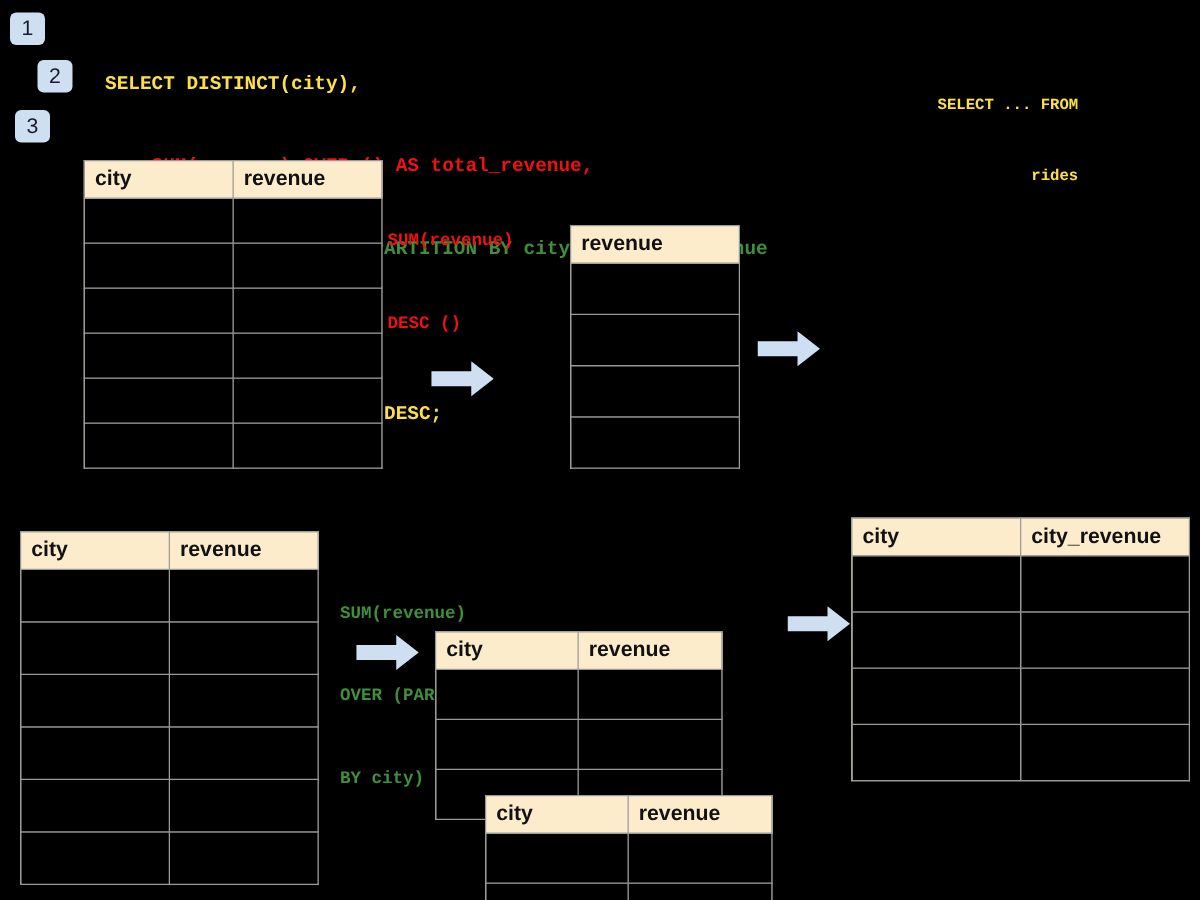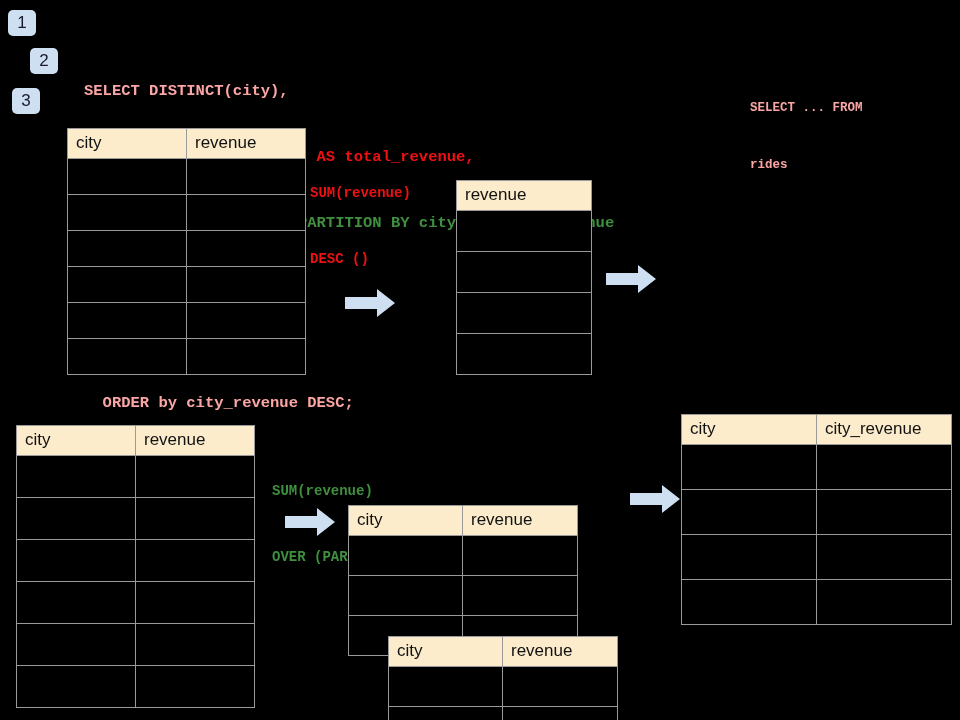--- a/index.html
+++ b/index.html
@@ -36,44 +36,46 @@
   .sql {
     position: absolute;
     font-family: "Liberation Mono", monospace;
     font-size: 15.5px;
     line-height: 22px;
     white-space: pre;
     font-weight: bold;
     letter-spacing: 0px;
   }
   .sql-line { white-space: pre; }
-  .c-purple { color: #fca5a5; margin-top: 24px; }
+  .c-purple { color: #fde047; }
   .c-red    { color: #ee1111; }
   .c-green  { color: #3f8f3f; }
 
   
   .callout {
     position: absolute;
     font-family: "Liberation Mono", monospace;
     font-size: 14px;
     line-height: 22px;
     font-weight: bold;
     white-space: pre;
   }
   .callout.small {
     font-size: 12.5px;
     line-height: 19px;
+    text-align: right;
   }
 
   
   .tbl {
     position: absolute;
     border-collapse: collapse;
     table-layout: fixed;
     background: #fef9c3;
+    font-weight: bold;
   }
   .tbl td {
     border: 1px solid #9a9a9a;
     background: #000000;
     padding: 0;
   }
   .tbl td.hd {
     background: #fceccb;
     color: #111111;
     font-family: "Liberation Sans", sans-serif;
@@ -113,20 +115,21 @@
   </div>
 
   <div class="callout c-red" style="left:310px; top:138px;">
     <div>SUM(revenue)</div>
     <div>DESC ()</div>
   </div>
 
   <div class="callout c-green" style="left:272px; top:436px;">
     <div>SUM(revenue)</div>
     <div>OVER (PARTITION</div>
+    <div>BY city)</div>
   </div>
 
   <table class="tbl" style="left:67px; top:128px; width:238px;">
     <colgroup>
         <col style="width:119px">
         <col style="width:119px">
       </colgroup>
     <tbody>
       <tr>
         <td class="hd">city</td>

